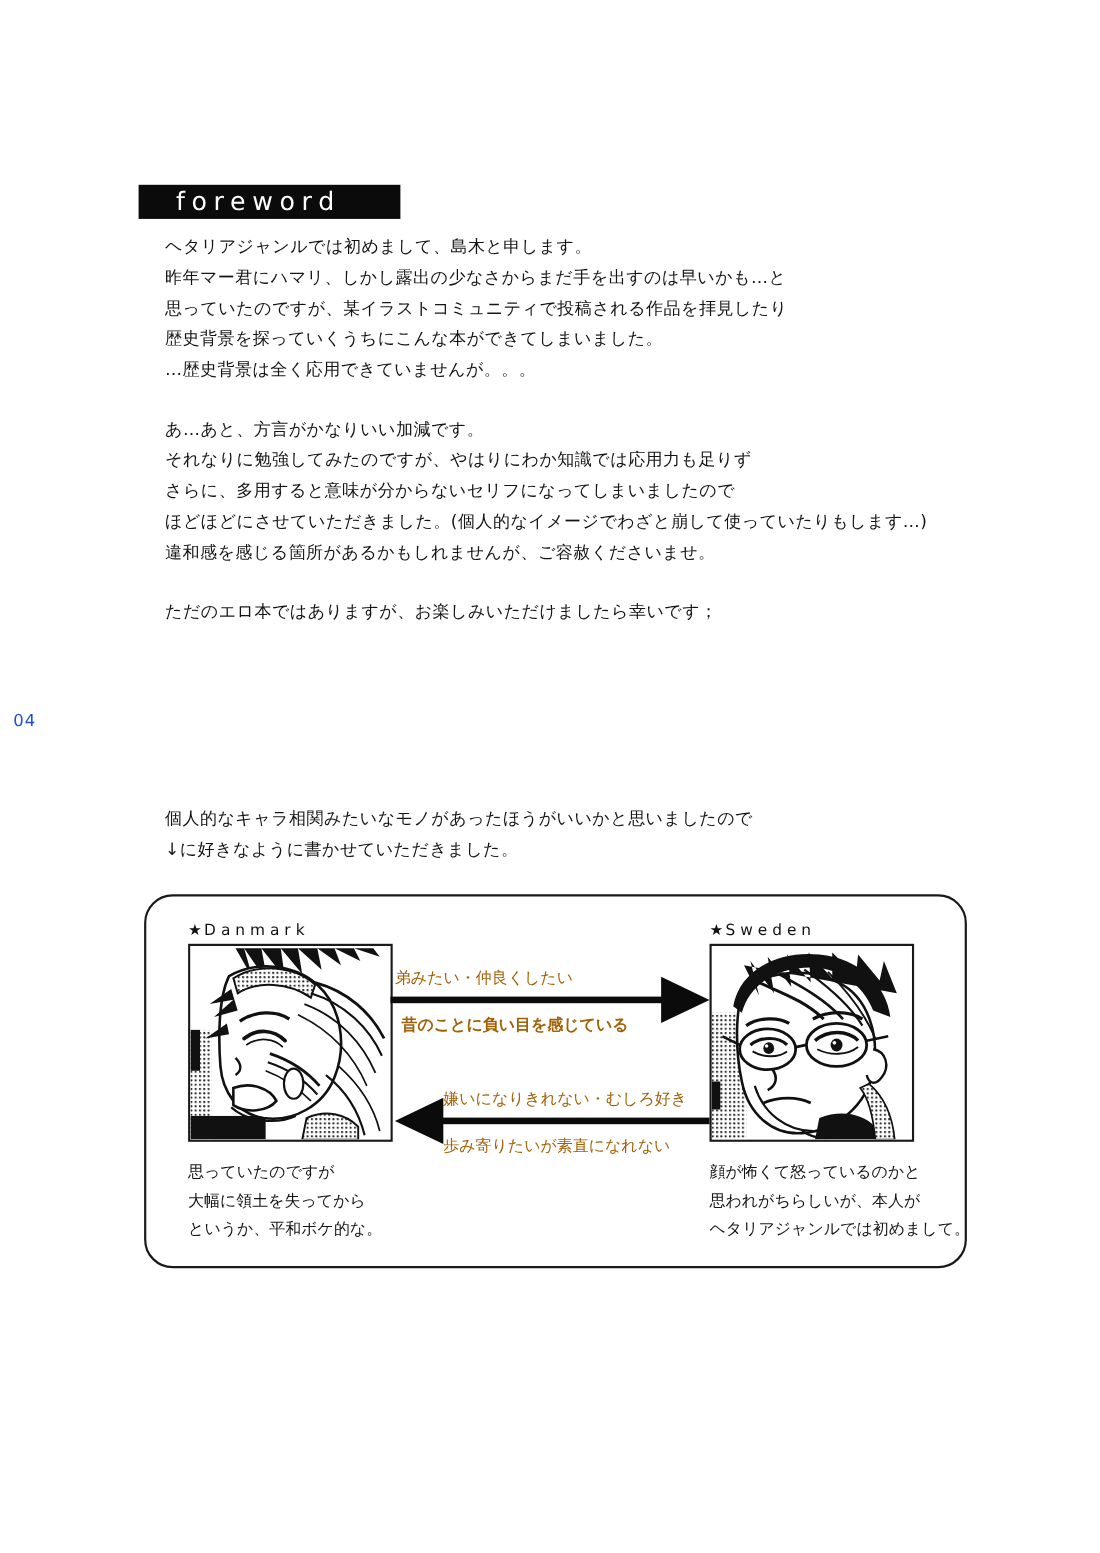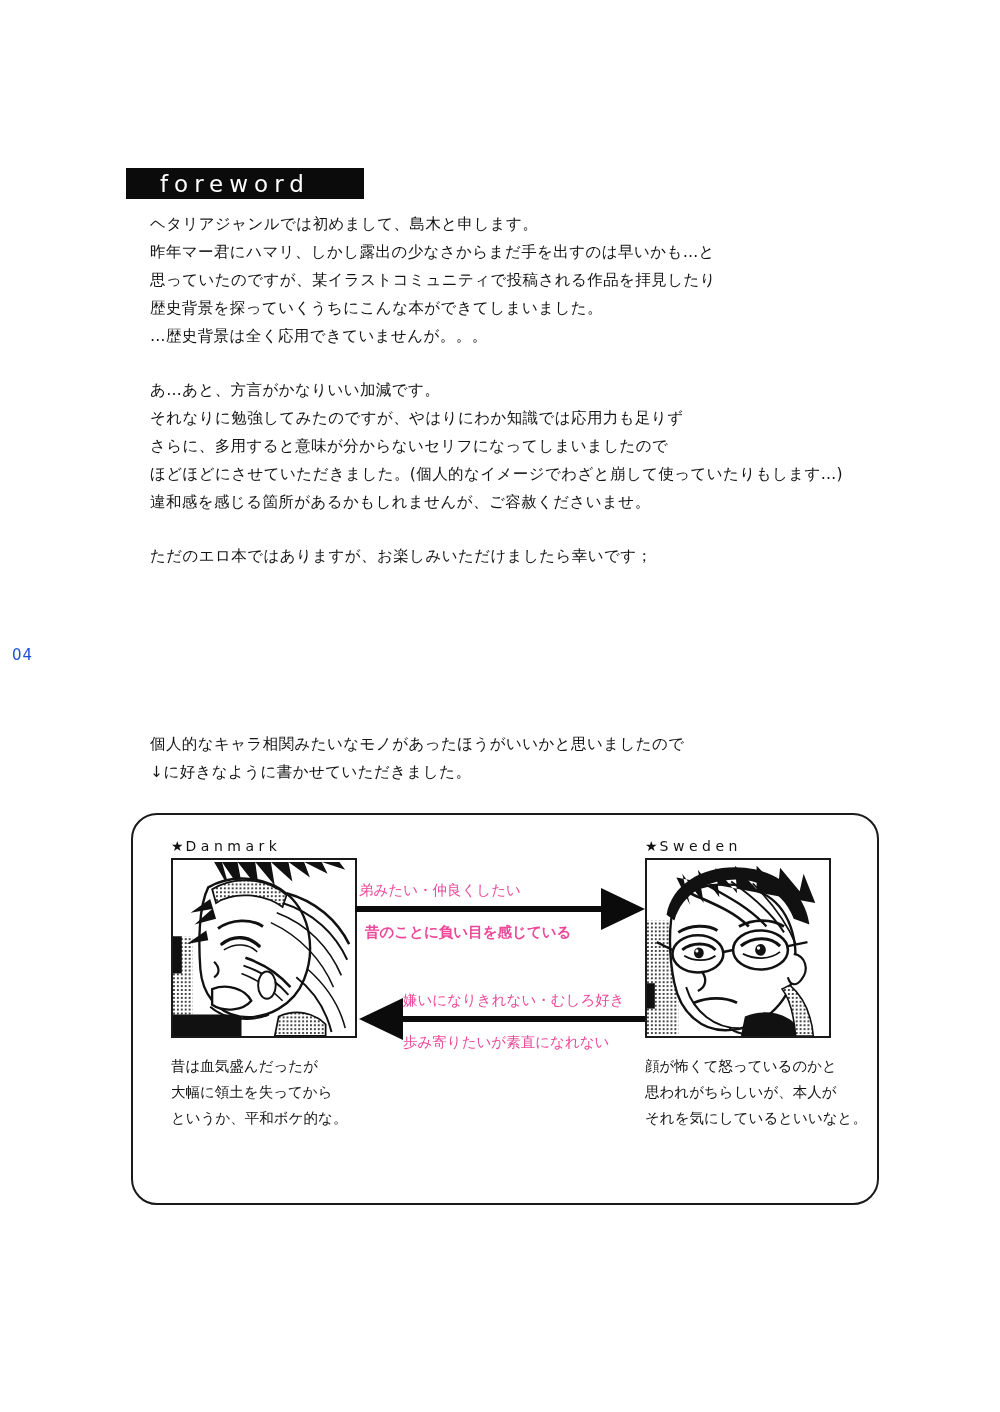--- a/index.html
+++ b/index.html
@@ -86,21 +86,21 @@
     font-size: 15.5px;
     line-height: 28px;
   }
 
   
   .relation-box {
     position: absolute;
     left: 131px;
     top: 813px;
     width: 748px;
-    height: 392px;
+    height: 340px;
     border: 2px solid #1a1a1a;
     border-radius: 26px;
     box-sizing: border-box;
     background: #ffffff;
   }
 
   .char-block { position: absolute; }
   .char-block.left  { left: 38px;  top: 24px; }
   .char-block.right { left: 512px; top: 24px; }
 
@@ -165,21 +165,21 @@
     left: 0;
     border-top: 21px solid transparent;
     border-bottom: 21px solid transparent;
     border-right: 44px solid #0b0b0b;
   }
 
   .arrow-label {
     position: absolute;
     font-size: 14.5px;
     line-height: 1;
-    color: #ec4899;
+    color: #a16207;
     white-space: nowrap;
   }
   .arrow-group.top .arrow-label.above    { left: 4px;  top: 20px; }
   .arrow-group.top .arrow-label.below    { left: 10px;  top: 62px; font-weight: bold; }
   .arrow-group.bottom .arrow-label.above { left: 44px; top: 20px; }
   .arrow-group.bottom .arrow-label.below { left: 44px; top: 62px; }
 </style>
 </head>
 <body>
 
@@ -347,26 +347,26 @@
     </div>
 
     <div class="arrow-group bottom">
       <div class="arrow-label above">嫌いになりきれない・むしろ好き</div>
       <div class="arrow-line"></div>
       <div class="arrow-head left"></div>
       <div class="arrow-label below">歩み寄りたいが素直になれない</div>
     </div>
 
     <div class="char-caption left">
-      <div>昔は血気盛んだったが</div>
+      <div>思っていたのですが</div>
       <div>大幅に領土を失ってから</div>
       <div>というか、平和ボケ的な。</div>
     </div>
 
     <div class="char-caption right">
       <div>顔が怖くて怒っているのかと</div>
       <div>思われがちらしいが、本人が</div>
-      <div>それを気にしているといいなと。</div>
+      <div>ヘタリアジャンルでは初めまして。</div>
     </div>
 
   </div>
 
 </div>
 
 </body></html>

